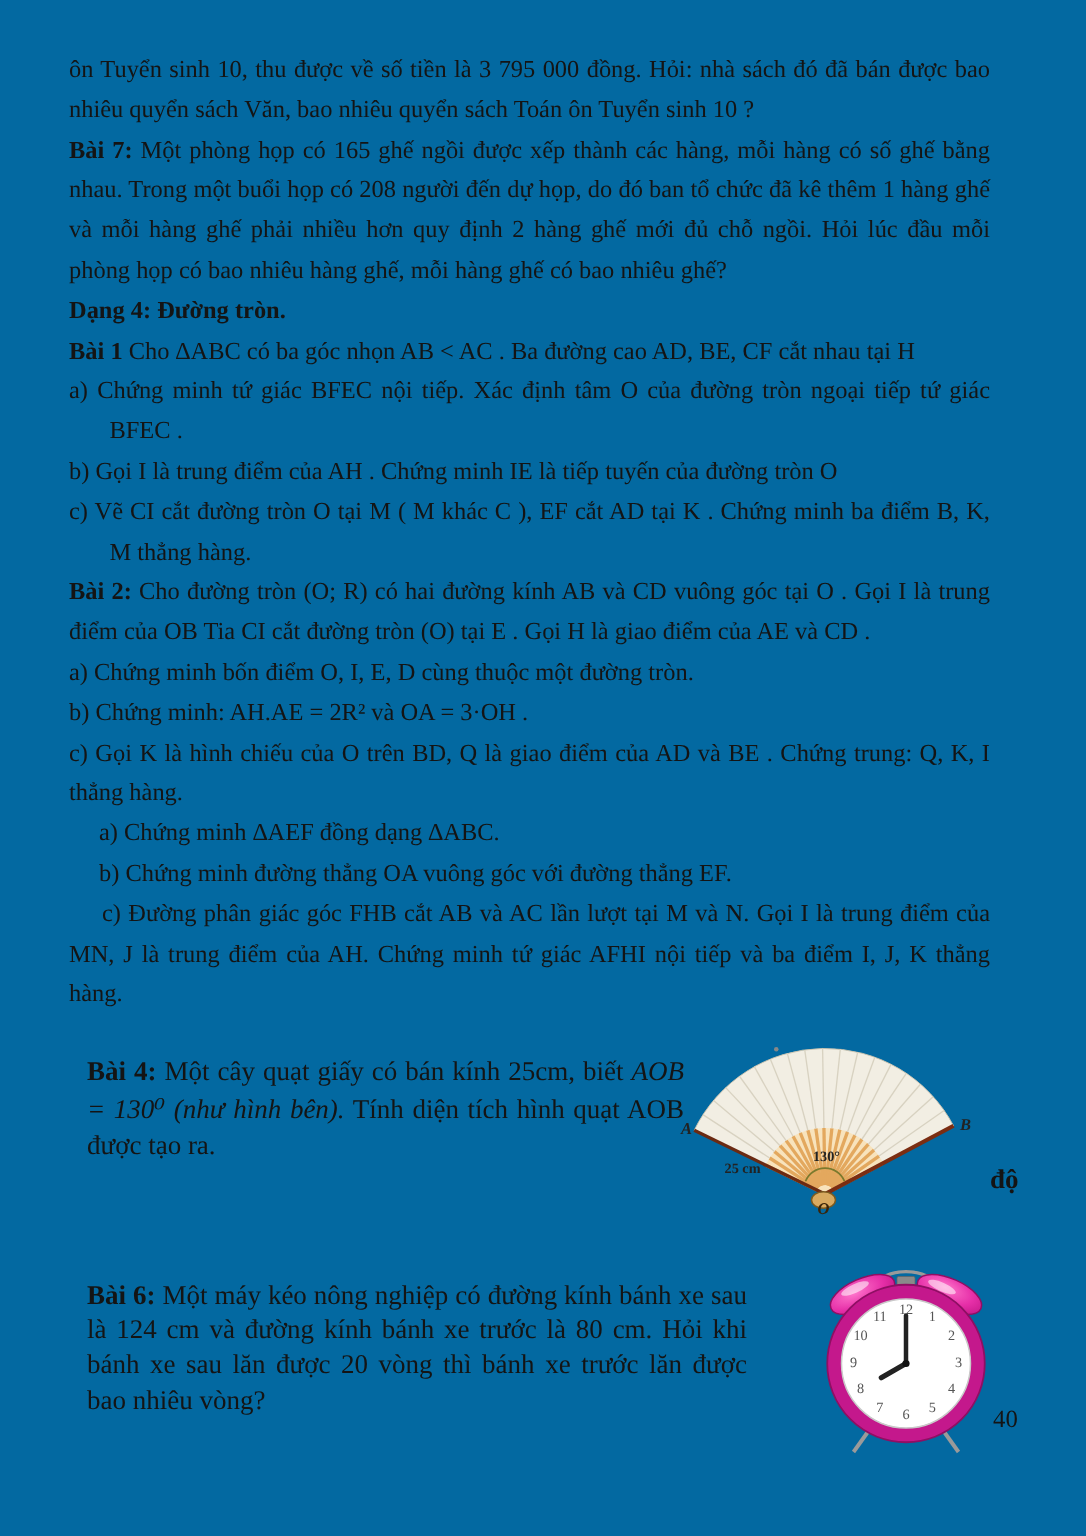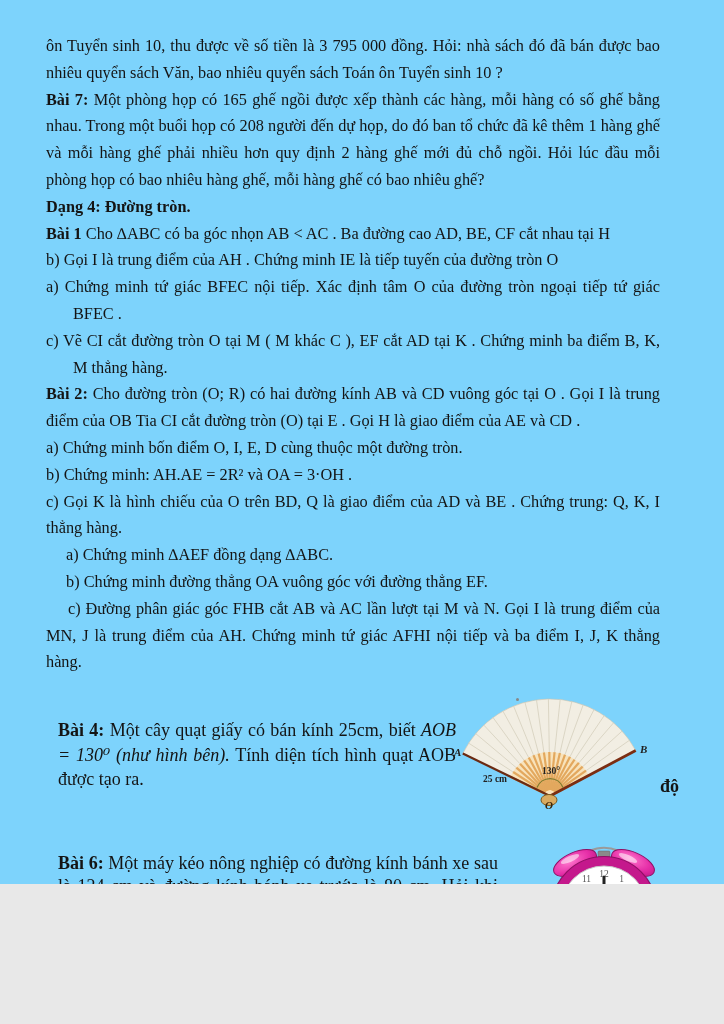--- a/index.html
+++ b/index.html
@@ -1,48 +1,48 @@
 <!DOCTYPE html>
 <html><head>
 <meta charset="utf-8">
 <style>
   html,body{margin:0;padding:0;background:#e8e8e8;}
-  .page{position:relative;width:724px;height:884px;background:#7dd3fc;overflow:hidden;
+  .page{position:relative;width:724px;height:1024px;background:#0369a1;overflow:hidden;
         font-family:"Liberation Serif","DejaVu Serif",serif;color:#141414;}
   .upper{position:absolute;left:46px;top:33px;width:614px;font-size:16.3px;
          line-height:26.8px;text-align:justify;}
   .p{margin:0;padding:0;}
   .bold{font-weight:bold;}
   .hang1{padding-left:27px;text-indent:-27px;}
   .ind{padding-left:20px;}
   .tind{text-indent:22px;}
   .lower45{position:absolute;left:58px;top:702px;width:398px;font-size:18px;
-           line-height:24.7px;text-align:justify;margin-top:16px;}
+           line-height:24.7px;text-align:justify;}
   .bai6block{position:absolute;left:58px;top:852px;width:440px;font-size:18px;
              line-height:23.2px;text-align:justify;}
   .math{font-style:italic;}
   .stray-do{position:absolute;left:660px;top:776px;font-size:18px;font-weight:bold;}
   .pagenum{position:absolute;left:662px;top:936px;font-size:16.5px;text-align:right;}
   .dot{position:absolute;left:516px;top:698px;width:3px;height:3px;background:#888;border-radius:50%;}
   .fan-svg{position:absolute;left:452px;top:694px;}
   .clock-svg{position:absolute;left:546px;top:841px;}
   svg text{font-family:"Liberation Serif","DejaVu Serif",serif;}
 </style>
 </head>
 <body>
 
 <div class="page">
 
   <div class="upper">
     <p class="p">ôn Tuyển sinh 10, thu được về số tiền là 3 795 000 đồng. Hỏi: nhà sách đó đã bán được bao nhiêu quyển sách Văn, bao nhiêu quyển sách Toán ôn Tuyển sinh 10 ?</p>
     <p class="p"><span class="bold">Bài 7:</span><span> Một phòng họp có 165 ghế ngồi được xếp thành các hàng, mỗi hàng có số ghế bằng nhau. Trong một buổi họp có 208 người đến dự họp, do đó ban tổ chức đã kê thêm 1 hàng ghế và mỗi hàng ghế phải nhiều hơn quy định 2 hàng ghế mới đủ chỗ ngồi. Hỏi lúc đầu mỗi phòng họp có bao nhiêu hàng ghế, mỗi hàng ghế có bao nhiêu ghế?</span></p>
     <p class="p bold">Dạng 4: Đường tròn.</p>
     <p class="p"><span class="bold">Bài 1</span><span> Cho ∆ABC có ba góc nhọn AB &lt; AC . Ba đường cao AD, BE, CF cắt nhau tại H</span></p>
+    <p class="p hang1">a) Chứng minh tứ giác BFEC nội tiếp. Xác định tâm O của đường tròn ngoại tiếp tứ giác BFEC .</p>
     <p class="p hang1">b) Gọi I là trung điểm của AH . Chứng minh IE là tiếp tuyến của đường tròn O</p>
-    <p class="p hang1">a) Chứng minh tứ giác BFEC nội tiếp. Xác định tâm O của đường tròn ngoại tiếp tứ giác BFEC .</p>
     <p class="p hang1">c) Vẽ CI cắt đường tròn O tại M ( M khác C ), EF cắt AD tại K . Chứng minh ba điểm B, K, M thẳng hàng.</p>
     <p class="p"><span class="bold">Bài 2:</span><span> Cho đường tròn (O; R) có hai đường kính AB và CD vuông góc tại O . Gọi I là trung điểm của OB Tia CI cắt đường tròn (O) tại E . Gọi H là giao điểm của AE và CD .</span></p>
     <p class="p">a) Chứng minh bốn điểm O, I, E, D cùng thuộc một đường tròn.</p>
     <p class="p">b) Chứng minh: AH.AE = 2R² và OA = 3·OH .</p>
     <p class="p">c) Gọi K là hình chiếu của O trên BD, Q là giao điểm của AD và BE . Chứng trung: Q, K, I thẳng hàng.</p>
     <p class="p ind">a) Chứng minh ∆AEF đồng dạng ∆ABC.</p>
     <p class="p ind">b) Chứng minh đường thẳng OA vuông góc với đường thẳng EF.</p>
     <p class="p tind">c) Đường phân giác góc FHB cắt AB và AC lần lượt tại M và N. Gọi I là trung điểm của MN, J là trung điểm của AH. Chứng minh tứ giác AFHI nội tiếp và ba điểm I, J, K thẳng hàng.</p>
   </div>
 

